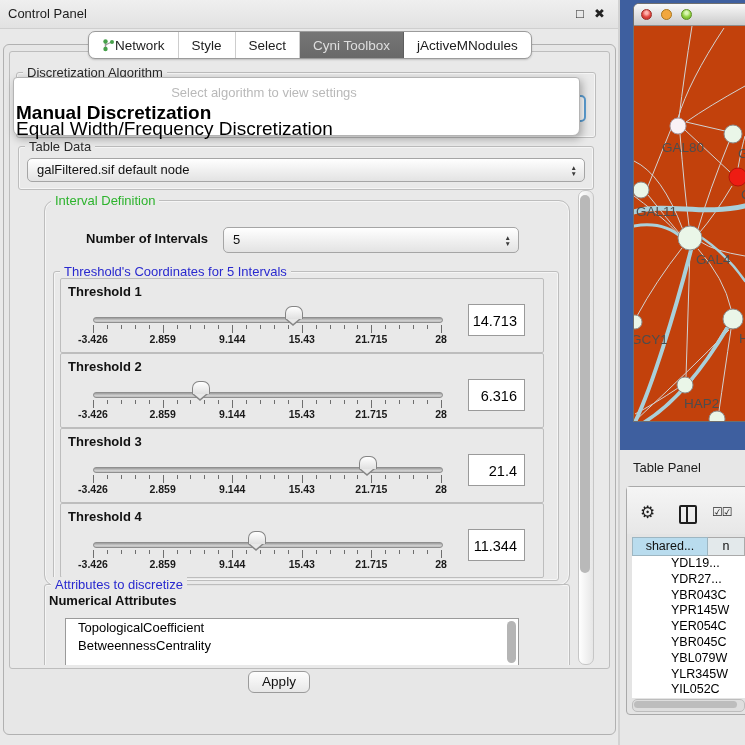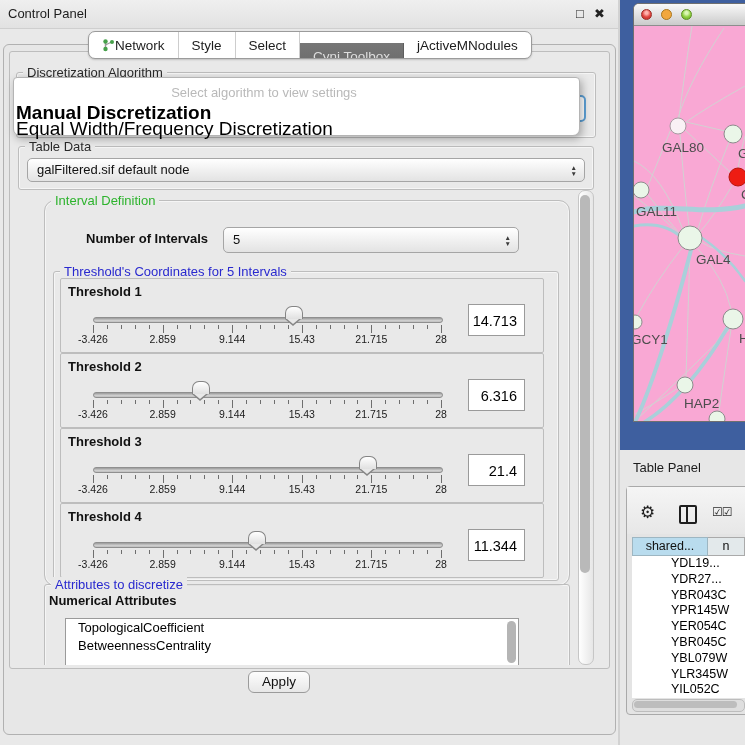--- a/index.html
+++ b/index.html
@@ -7,21 +7,21 @@
   #root{position:relative;width:745px;height:745px;overflow:hidden;background:#e9e9e9;}
   .abs{position:absolute;}
 
   
   .cp-titlebar{left:0;top:0;width:618px;height:28px;background:linear-gradient(#efefef,#e2e2e2);border-bottom:1px solid #cfcfcf;}
   .cp-title{left:8px;top:6px;font-size:13px;color:#1c1c1c;}
   .tb-icon{top:6px;font-size:13px;color:#222;cursor:default;}
   .seg-bar{display:flex;background:#fff;border:1px solid #9b9b9b;border-radius:7px;overflow:hidden;box-shadow:0 1px 2px rgba(0,0,0,.18);}
   .seg{display:flex;align-items:center;padding:0 13px;font-size:13.5px;color:#1c1c1c;border-right:1px solid #cdcdcd;white-space:nowrap;}
   .seg:last-child{border-right:none;}
-  .seg.selected{background:linear-gradient(#767676,#696969);color:#dedede;border-right:1px solid #5e5e5e;margin-top:11px;}
+  .seg.selected{background:linear-gradient(#767676,#696969);color:#dedede;border-right:1px solid #5e5e5e;}
   #topTabs{left:88px;top:31px;height:26px;}
   #topTabs .seg{height:26px;}
   #bottomTabs{left:143px;top:704px;height:22px;}
   #bottomTabs .seg{height:22px;font-size:13px;font-weight:bold;}
   #bottomTabs .seg.selected{font-weight:normal;}
 
   .frameA{left:3px;top:44px;width:611px;height:689px;border:1px solid #b1b1b1;border-radius:6px;background:#e7e7e7;}
   .frameB{left:9px;top:51px;width:599px;height:616px;border:1px solid #bdbdbd;border-radius:3px;background:#e9e9e9;}
 
   .group{border:1px solid #bdbdbd;border-radius:3px;box-shadow:inset 0 0 0 1px rgba(255,255,255,.55);}
@@ -48,40 +48,40 @@
   .vscroll .thumb2{position:absolute;left:1px;top:4px;width:10px;height:378px;background:#b9b9b9;border-radius:6px;}
 
   
   .tpanel{position:absolute;left:6px;width:482px;height:73px;border:1px solid #bdbdbd;border-radius:2px;background:#e9e9e9;}
   .tpanel .tlabel{position:absolute;left:7px;top:5px;font-size:13px;font-weight:bold;color:#111;}
   .track{position:absolute;left:32px;top:38px;width:348px;height:4px;background:linear-gradient(#9a9a9a,#cfcfcf 60%,#c0c0c0);border:1px solid #8f8f8f;border-radius:3px;}
   .thumb{position:absolute;top:27px;width:16px;height:12px;background:linear-gradient(#ffffff,#e0e0e0);border:1px solid #858585;border-bottom:none;border-radius:7px 7px 0 0;}
   .thumb::after{content:"";position:absolute;top:100%;left:-1px;border-left:8.5px solid transparent;border-right:8.5px solid transparent;border-top:7px solid #858585;}
   .thumb::before{content:"";position:absolute;top:100%;left:1px;z-index:1;border-left:6.5px solid transparent;border-right:6.5px solid transparent;border-top:5px solid #e8e8e8;}
   .tick{position:absolute;width:1px;background:#6e6e6e;}
-  .ticklabel{position:absolute;top:54px;transform:translateX(-50%);font-size:10.5px;font-weight:normal;color:#1a1a1a;white-space:nowrap;}
+  .ticklabel{position:absolute;top:54px;transform:translateX(-50%);font-size:10.5px;font-weight:bold;color:#1a1a1a;white-space:nowrap;}
   .valuebox{position:absolute;left:407px;top:25px;width:57px;height:32px;background:#fff;border:1px solid #9a9a9a;font-size:14.5px;color:#000;text-align:right;line-height:32px;padding-right:7px;box-sizing:border-box;}
 
   
   .attr-list{position:absolute;left:20px;top:33px;width:452px;height:88px;background:#fff;border:1px solid #9a9a9a;}
   .attr-item{padding-left:12px;font-size:13px;line-height:17.5px;color:#000;white-space:nowrap;}
   .attr-vscroll{position:absolute;right:2px;top:2px;width:9px;height:42px;background:#b5b5b5;border-radius:5px;}
 
   .apply-btn{left:248px;top:671px;width:60px;height:20px;background:linear-gradient(#fdfdfd,#e7e7e7);border:1px solid #9b9b9b;border-radius:6px;font-size:13.5px;color:#111;text-align:center;line-height:19px;}
 
   
   .divider{left:618px;top:0;width:2px;height:745px;background:#d2d2d2;}
   .desktop{left:620px;top:0;width:125px;height:450px;background:#3e5f9f;}
   .macwin{left:633px;top:3px;width:112px;height:417px;border:1px solid #6f6f6f;border-radius:6px 0 0 0;overflow:hidden;background:#fff;}
   .mac-titlebar{position:absolute;left:0;top:0;width:100%;height:21px;background:linear-gradient(#f9f9f9,#cbcbcb);border-bottom:1px solid #8e8e8e;}
   .light{position:absolute;top:5px;width:11px;height:11px;border-radius:50%;box-sizing:border-box;}
   .light.red{left:7px;background:radial-gradient(circle at 50% 32%,#ffb3ad 0 18%,#e0443e 55%,#b93028);border:1px solid #992c26;}
   .light.yellow{left:27px;background:radial-gradient(circle at 50% 32%,#ffeab2 0 18%,#f2a73d 55%,#d08620;);border:1px solid #a8771f;background-color:#f2a73d;}
   .light.green{left:47px;background:radial-gradient(circle at 50% 32%,#dcf7b5 0 18%,#8fd03f 55%,#6ca52c);border:1px solid #5c8f22;}
-  .canvas{position:absolute;left:0;top:22px;width:111px;height:395px;background:#f9a8d4;text-align:center;}
+  .canvas{position:absolute;left:0;top:22px;width:111px;height:395px;background:#c2410c;text-align:center;}
 
   .tp-area{left:620px;top:450px;width:125px;height:295px;background:#e7e7e7;}
   .tp-title{left:633px;top:460px;font-size:13px;color:#1c1c1c;}
   .tp-panel{left:626px;top:486px;width:119px;height:227px;border:1px solid #a9a9a9;border-radius:4px 0 0 4px;background:#e4e4e4;}
   .tp-toolbar{left:627px;top:487px;width:118px;height:47px;background:linear-gradient(#f5f5f5,#e7e7e7);}
   .gear{left:640px;top:502px;font-size:17px;color:#1e1e1e;}
   .colicon{left:679px;top:505px;width:14px;height:15px;border:2px solid #1e1e1e;border-radius:2px;}
   .colicon::after{content:"";position:absolute;left:5px;top:0;width:2px;height:100%;background:#1e1e1e;}
   .checks{left:712px;top:505px;font-size:12px;color:#2a2a2a;letter-spacing:-1px;}
   .tp-header{left:632px;top:537px;width:113px;height:19px;display:flex;align-items:flex-end;}

